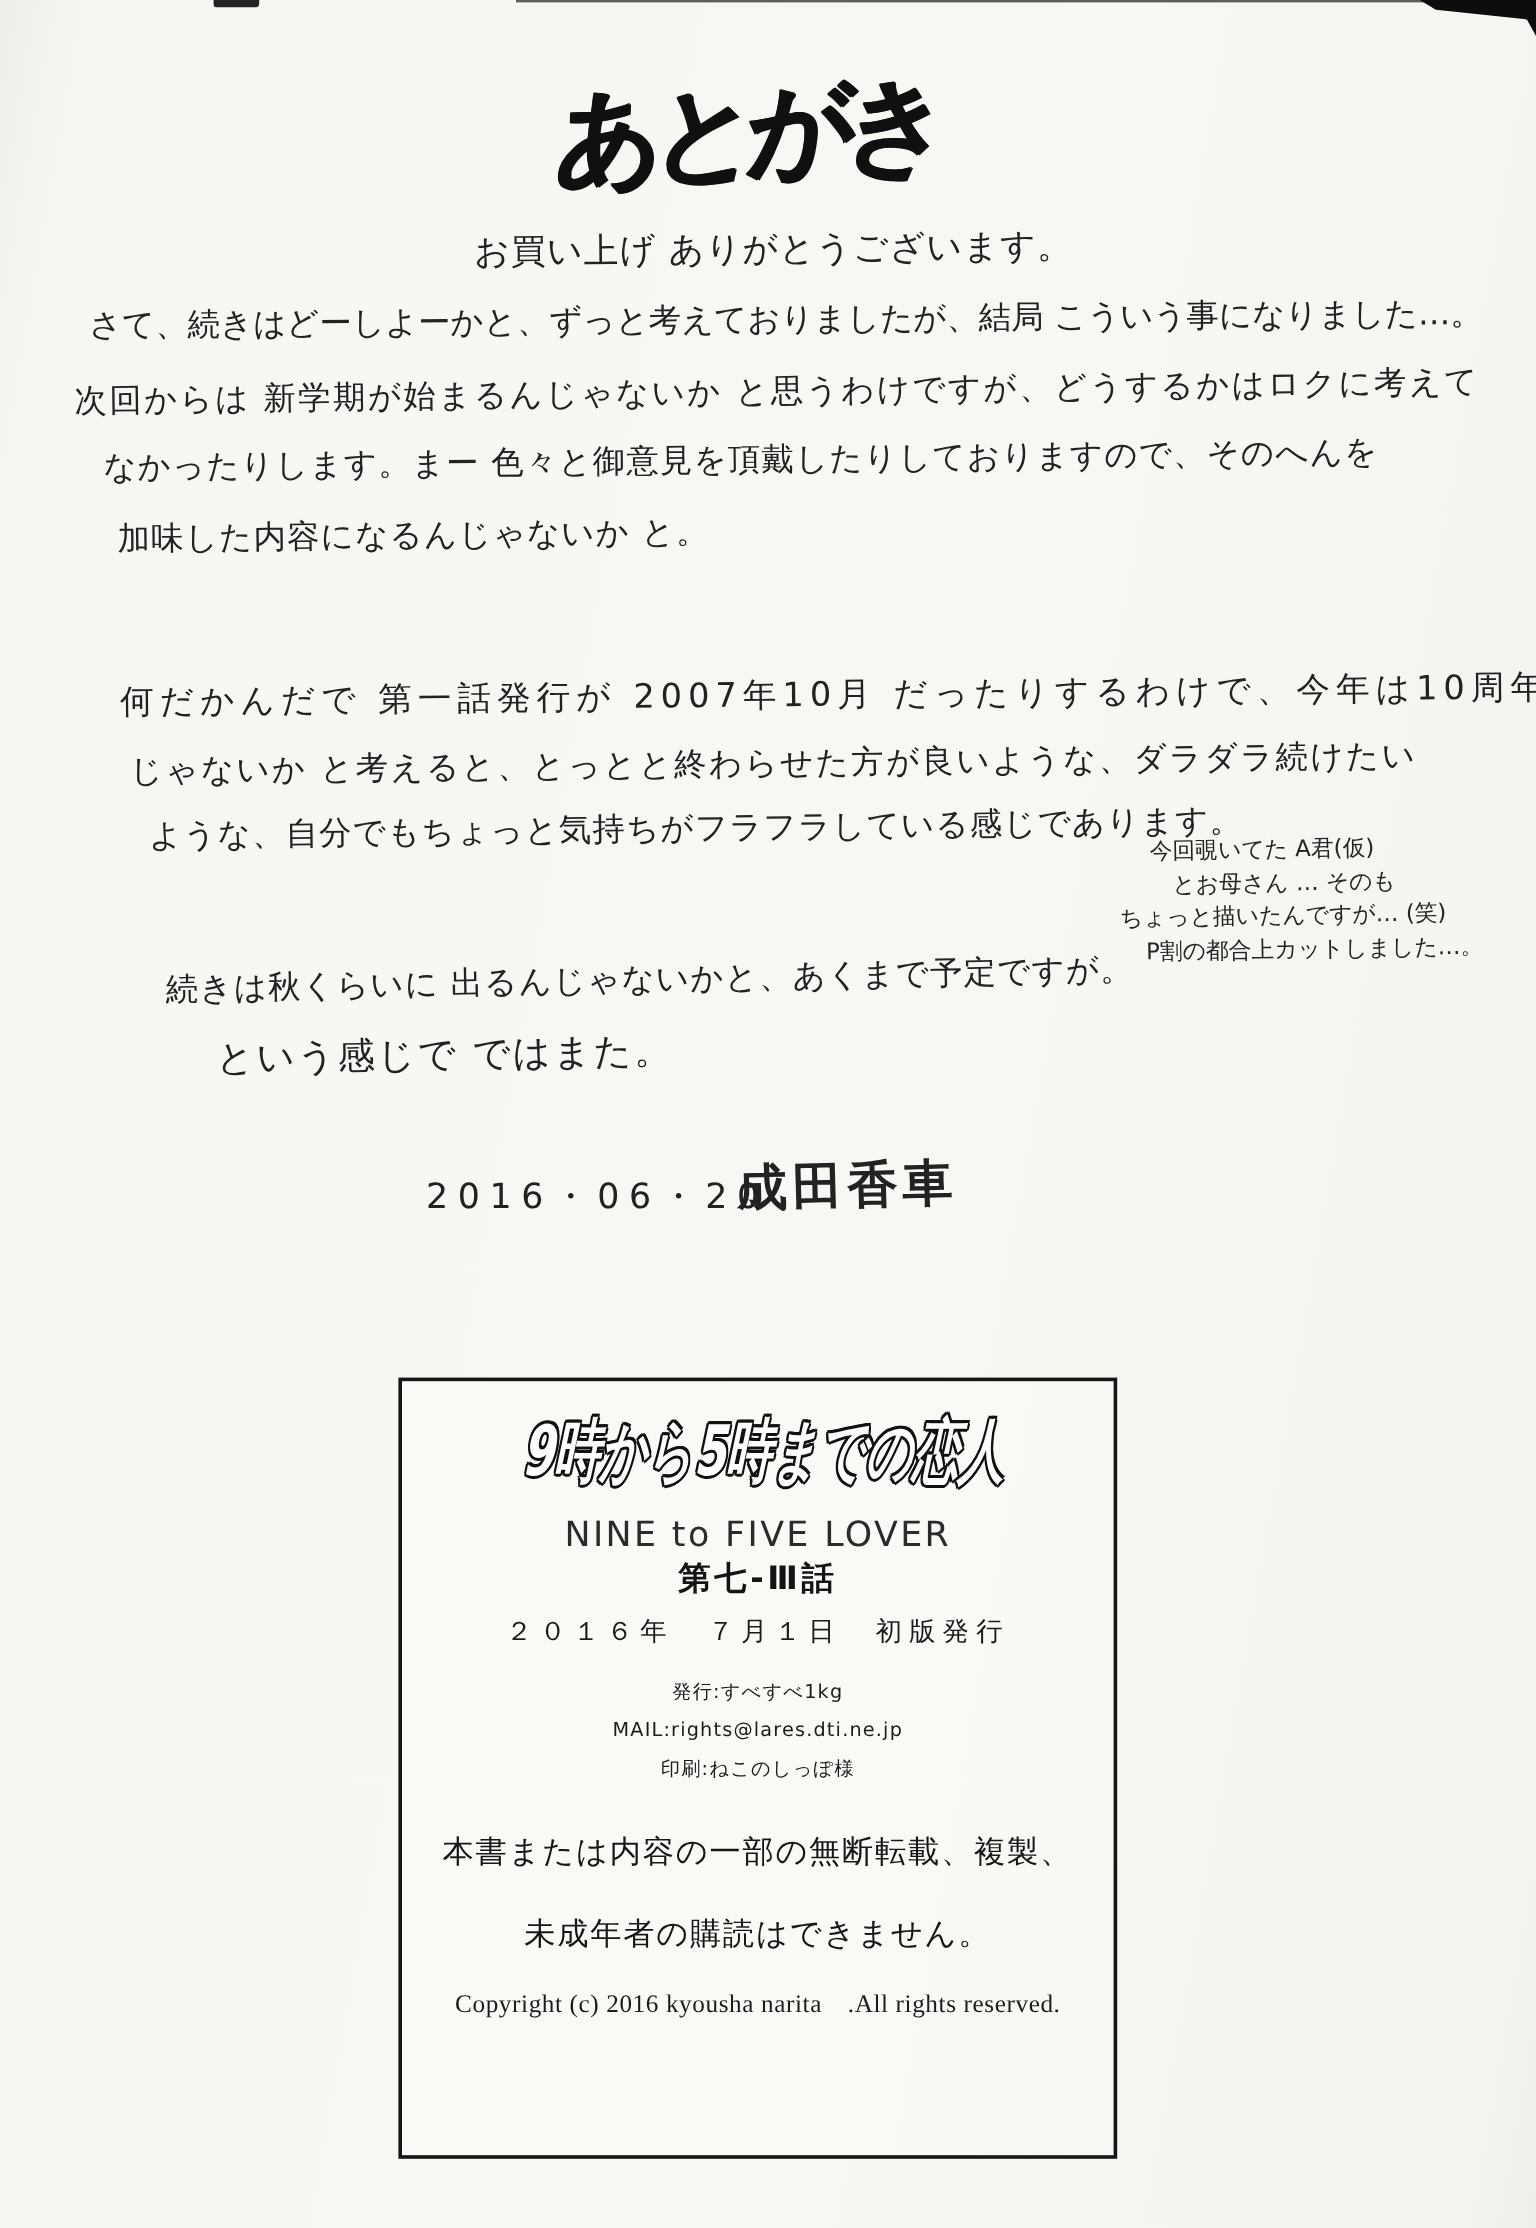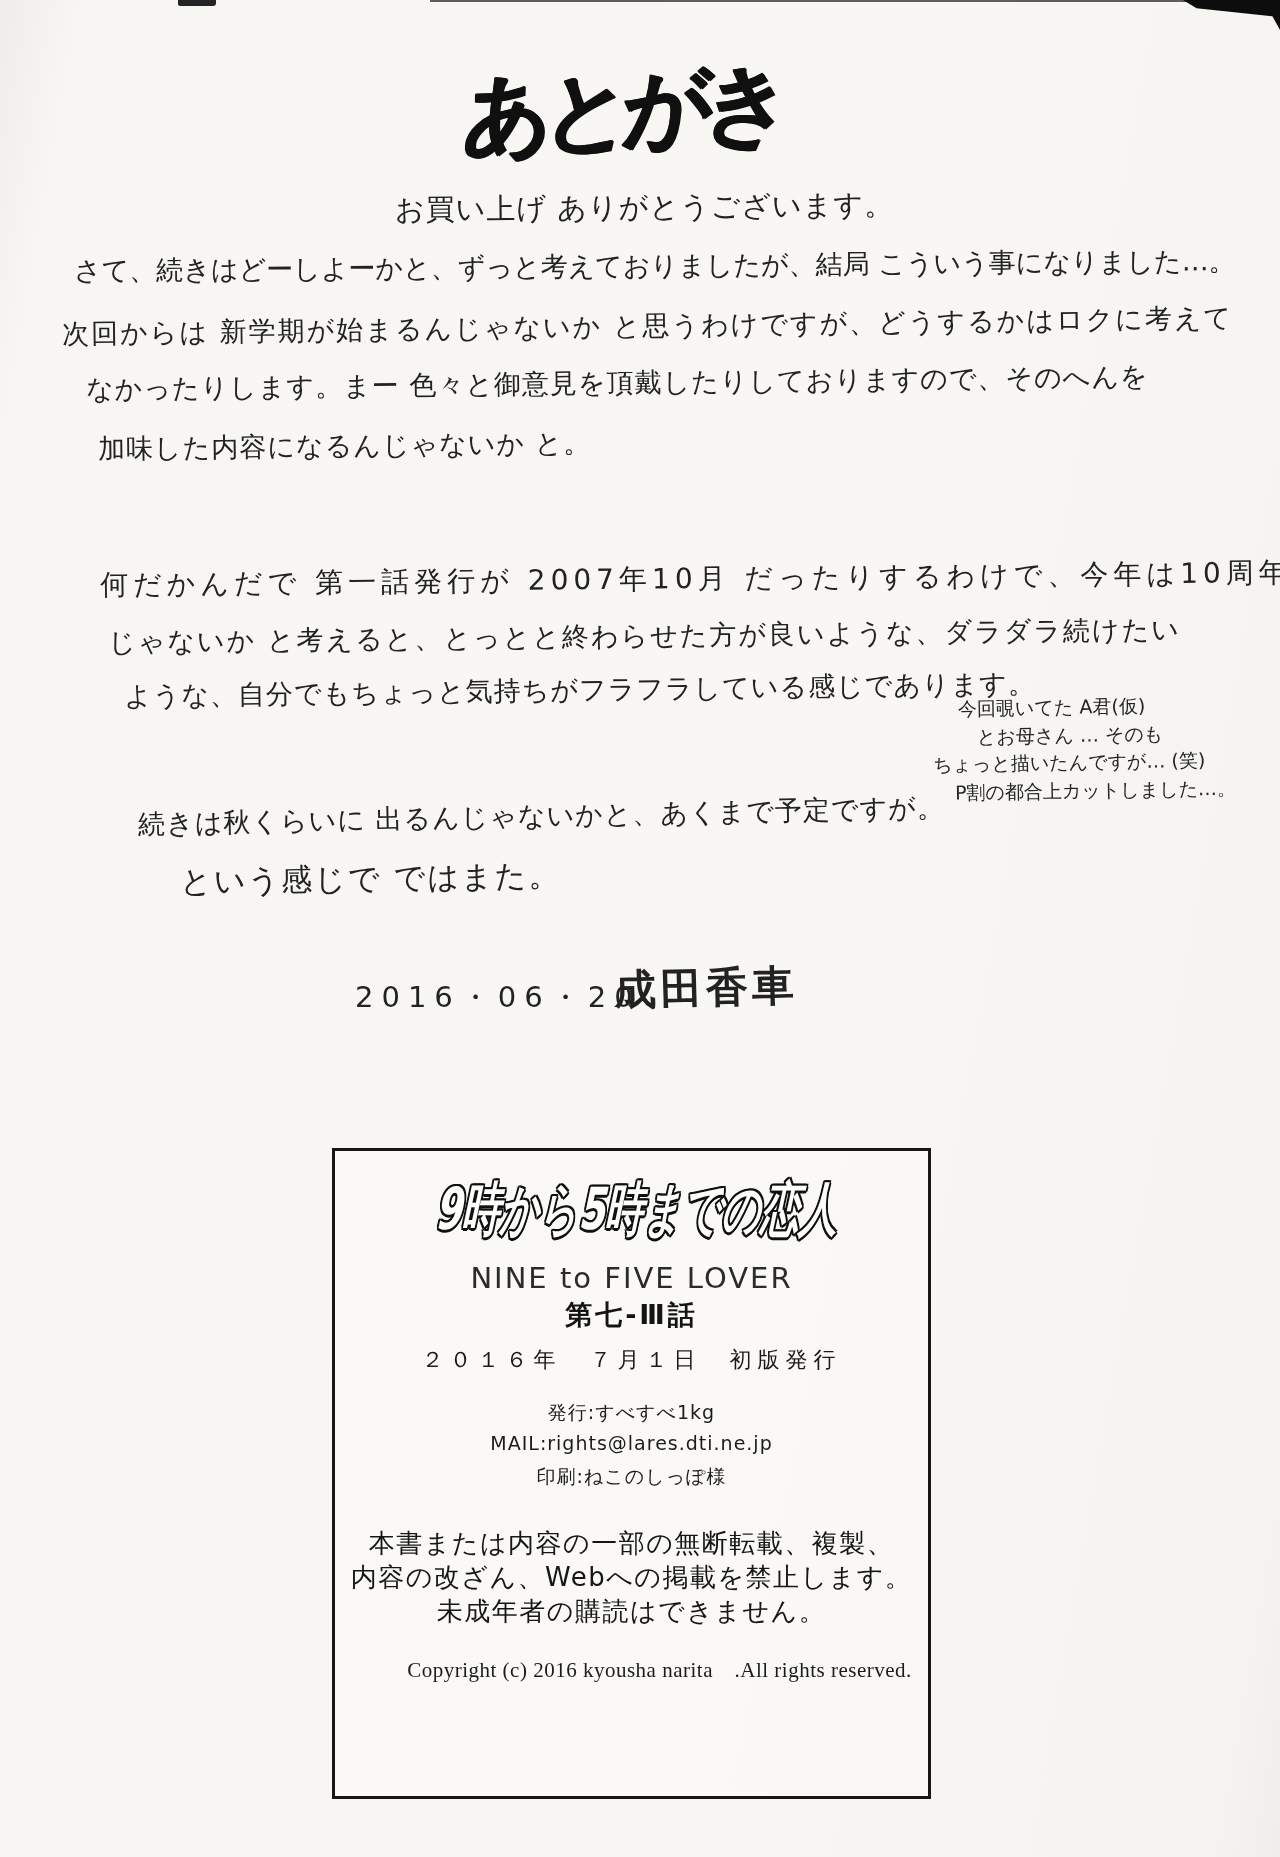--- a/index.html
+++ b/index.html
@@ -45,29 +45,29 @@
     color:#fdfdfb;letter-spacing:0;
     transform:skewX(-12deg) scaleX(0.66);transform-origin:center;
     text-shadow:2px 0 #111,-2px 0 #111,0 2px #111,0 -2px #111,
                 2px 2px #111,-2px -2px #111,2px -2px #111,-2px 2px #111,
                 3px 1px #111,-3px -1px #111,1px 3px #111;
     white-space:nowrap;
   }
   .subtitle{top:110px;font-size:29px;letter-spacing:2px;color:#2b2b2b;}
   .episode{top:146px;font-size:27px;font-weight:700;letter-spacing:3px;color:#141414;text-align:center;}
   .edition{top:194px;font-size:22px;letter-spacing:6px;color:#1a1a1a;}
-  .publine{font-size:19px;letter-spacing:1px;color:#1c1c1c;}
+  .publine{font-size:16px;letter-spacing:1px;color:#1c1c1c;}
   .publisher{top:249px;}
   .mail{top:281px;}
   .printer{top:313px;text-align:center;}
   .notice{font-size:26px;letter-spacing:1.5px;color:#161616;}
   .notice1{top:375px;}
   .notice2{top:409px;}
   .notice3{top:443px;}
-  .copyright{top:505px;font-size:21px;font-family:"Liberation Serif","DejaVu Serif",serif;color:#1b1b1b;letter-spacing:.5px;margin-left:28px;}
+  .copyright{top:505px;font-size:21px;font-family:"Liberation Serif","DejaVu Serif",serif;color:#1b1b1b;letter-spacing:.5px;}
 </style>
 </head>
 <body>
 
 <div class="page">
 
   <div class="art art-topline"></div>
   <div class="art art-dash"></div>
   <div class="art art-wedge"></div>
   <div class="art art-corner"></div>
@@ -100,18 +100,17 @@
     <div class="cbox logo-wrap">
       <span class="logo">9時から5時までの恋人</span>
     </div>
     <div class="cbox subtitle">NINE to FIVE LOVER</div>
     <div class="cbox episode">第七-Ⅲ話</div>
     <div class="cbox edition">２０１６年　７月１日　初版発行</div>
     <div class="cbox publine publisher">発行:すべすべ1kg</div>
     <div class="cbox publine mail">MAIL:rights@lares.dti.ne.jp</div>
     <div class="cbox publine printer">印刷:ねこのしっぽ様</div>
     <div class="cbox notice notice1">本書または内容の一部の無断転載、複製、</div>
-    <div class="cbox notice notice2">内容の改ざん、Webへの掲載を禁止します。</div>
     <div class="cbox notice notice3">未成年者の購読はできません。</div>
     <div class="cbox copyright">Copyright (c) 2016 kyousha narita　.All rights reserved.</div>
   </div>
 
 </div>
 
 </body></html>

